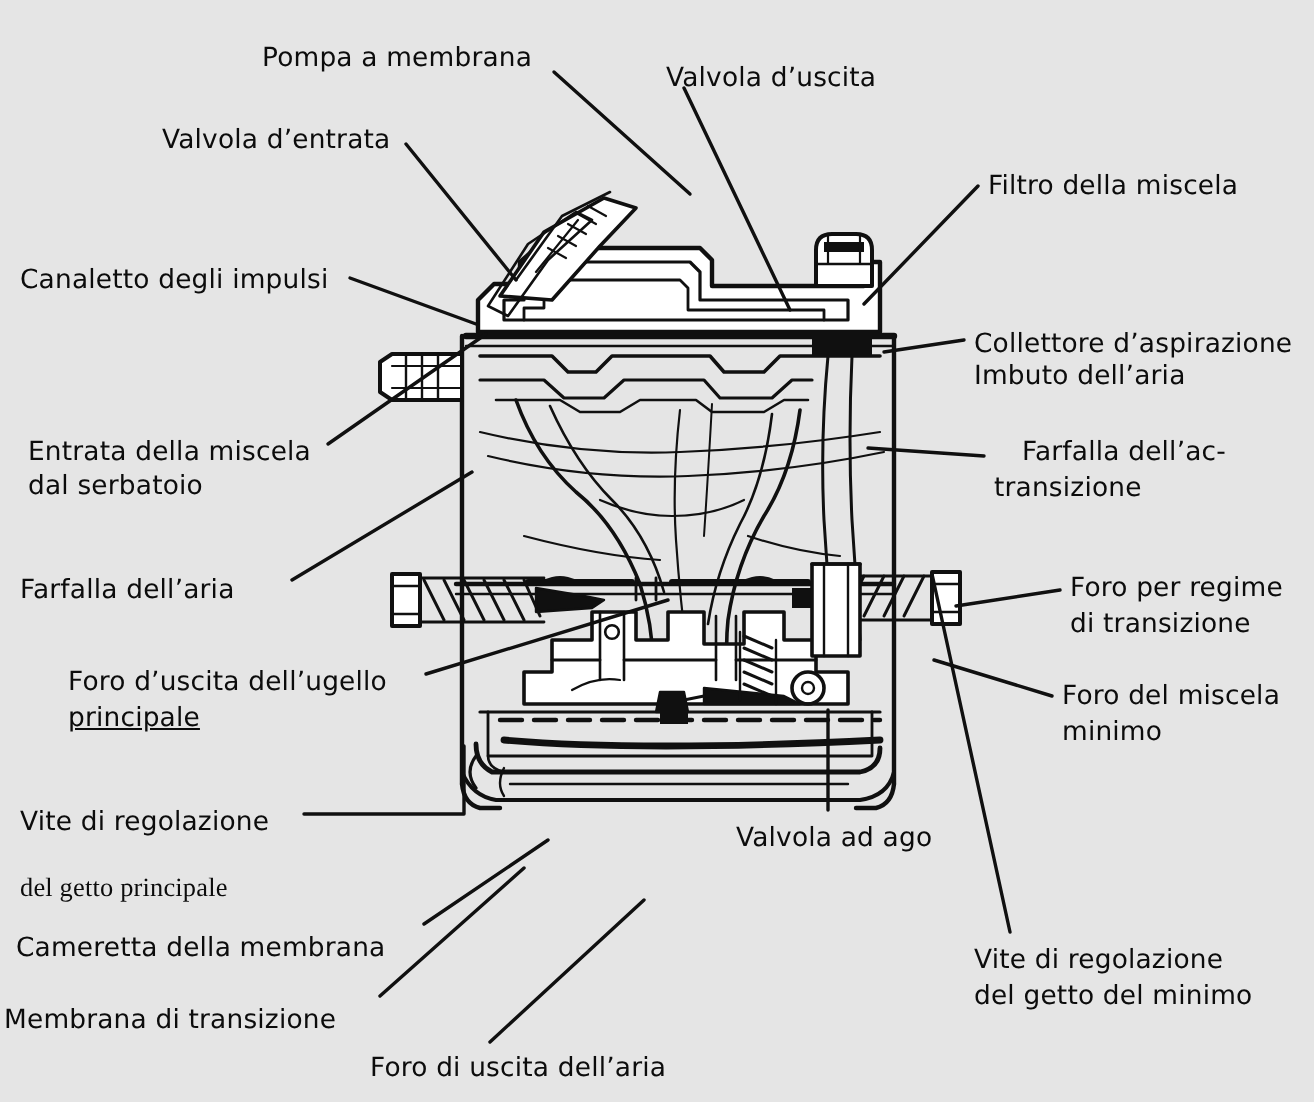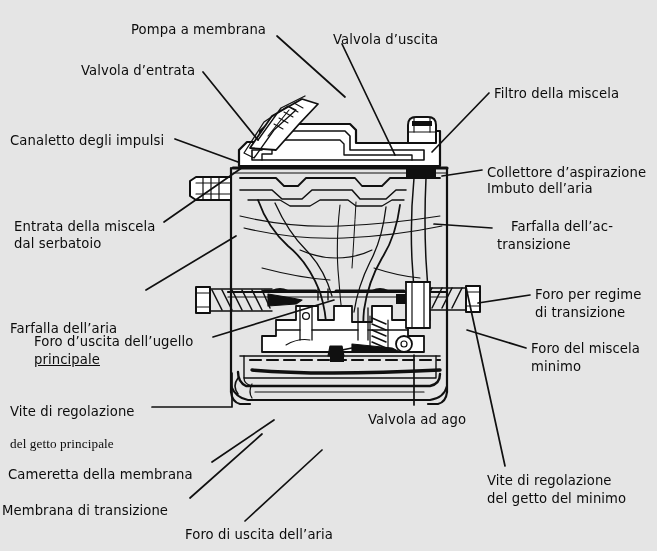--- a/index.html
+++ b/index.html
@@ -267,21 +267,21 @@
   <div class="lbl" style="left:333px; top:32px;">Valvola d’uscita</div>
   <div class="lbl" style="left:81px;  top:63px;">Valvola d’entrata</div>
   <div class="lbl" style="left:494px; top:86px;">Filtro della miscela</div>
   <div class="lbl" style="left:10px;  top:133px;">Canaletto degli impulsi</div>
   <div class="lbl" style="left:487px; top:165px;">Collettore d’aspirazione</div>
   <div class="lbl" style="left:487px; top:181px;">Imbuto dell’aria</div>
   <div class="lbl" style="left:14px;  top:219px;">Entrata della miscela</div>
   <div class="lbl" style="left:14px;  top:236px;">dal serbatoio</div>
   <div class="lbl" style="left:497px; top:219px;margin-left:14px;">Farfalla dell’ac-</div>
   <div class="lbl" style="left:497px; top:237px;">transizione</div>
-  <div class="lbl" style="left:10px;  top:288px;margin-top:33px;">Farfalla dell’aria</div>
+  <div class="lbl" style="left:10px;  top:288px;">Farfalla dell’aria</div>
   <div class="lbl" style="left:535px; top:287px;">Foro per regime</div>
   <div class="lbl" style="left:535px; top:305px;">di transizione</div>
   <div class="lbl" style="left:34px;  top:334px;">Foro d’uscita dell’ugello</div>
   <div class="lbl" style="left:34px;  top:352px;text-decoration:underline;">principale</div>
   <div class="lbl" style="left:531px; top:341px;">Foro del miscela</div>
   <div class="lbl" style="left:531px; top:359px;">minimo</div>
   <div class="lbl" style="left:10px;  top:404px;">Vite di regolazione</div>
   <div class="lbl" style="left:10px;  top:436px;font-family:Liberation Serif, serif;">del getto principale</div>
   <div class="lbl" style="left:368px; top:412px;">Valvola ad ago</div>
   <div class="lbl" style="left:8px;   top:467px;">Cameretta della membrana</div>

